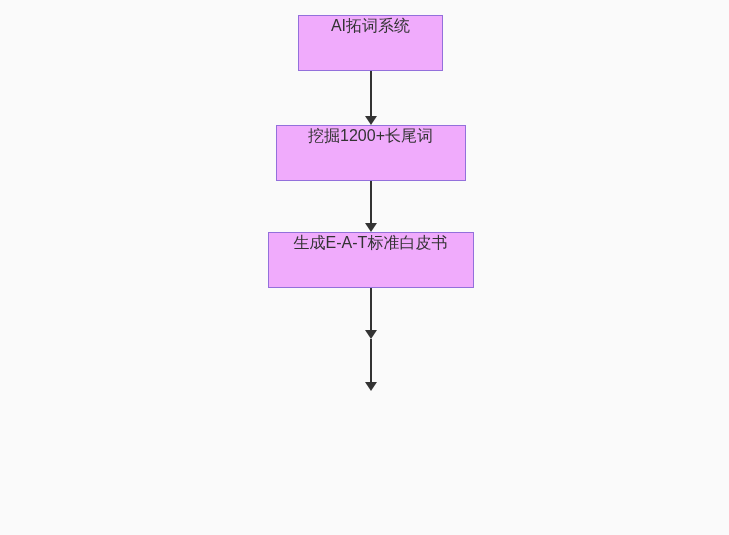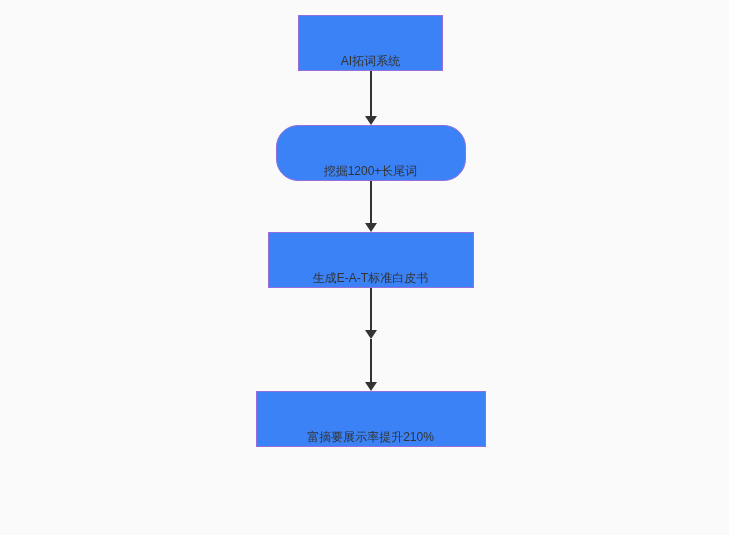--- a/index.html
+++ b/index.html
@@ -25,32 +25,32 @@
   }
   .flow {
     display: flex;
     flex-direction: column;
     align-items: center;
     transform: translateX(6px);
   }
   .node {
     box-sizing: border-box;
     height: 56px;
-    background: #3b82f6;
+    background: #f0abfc;
     border: 1px solid #9370db;
     display: flex;
-    align-items: flex-end;
+    align-items: flex-start;
     justify-content: center;
     color: #333333;
-    font-size: 12px;
+    font-size: 16px;
     text-align: center;
     white-space: nowrap;
   }
   .node-1 { width: 145px; }
-  .node-2 { width: 190px; border-radius: 22px; }
+  .node-2 { width: 190px; }
   .node-3 { width: 206px; }
   .node-4 { width: 216px; }
   .node-5 { width: 230px; }
   .arrow {
     position: relative;
     width: 14px;
   }
   .arrow-1 { height: 54px; }
   .arrow-2 { height: 51px; }
   .arrow-3 { height: 51px; }
@@ -98,18 +98,15 @@
 
     <div class="node node-3">
       <span>生成E-A-T标准白皮书</span>
     </div>
 
     <div class="arrow arrow-3"></div>
 
 
     <div class="arrow arrow-4"></div>
 
-    <div class="node node-5">
-      <span>富摘要展示率提升210%</span>
-    </div>
 
   </div>
 </div>
 
 </body></html>

